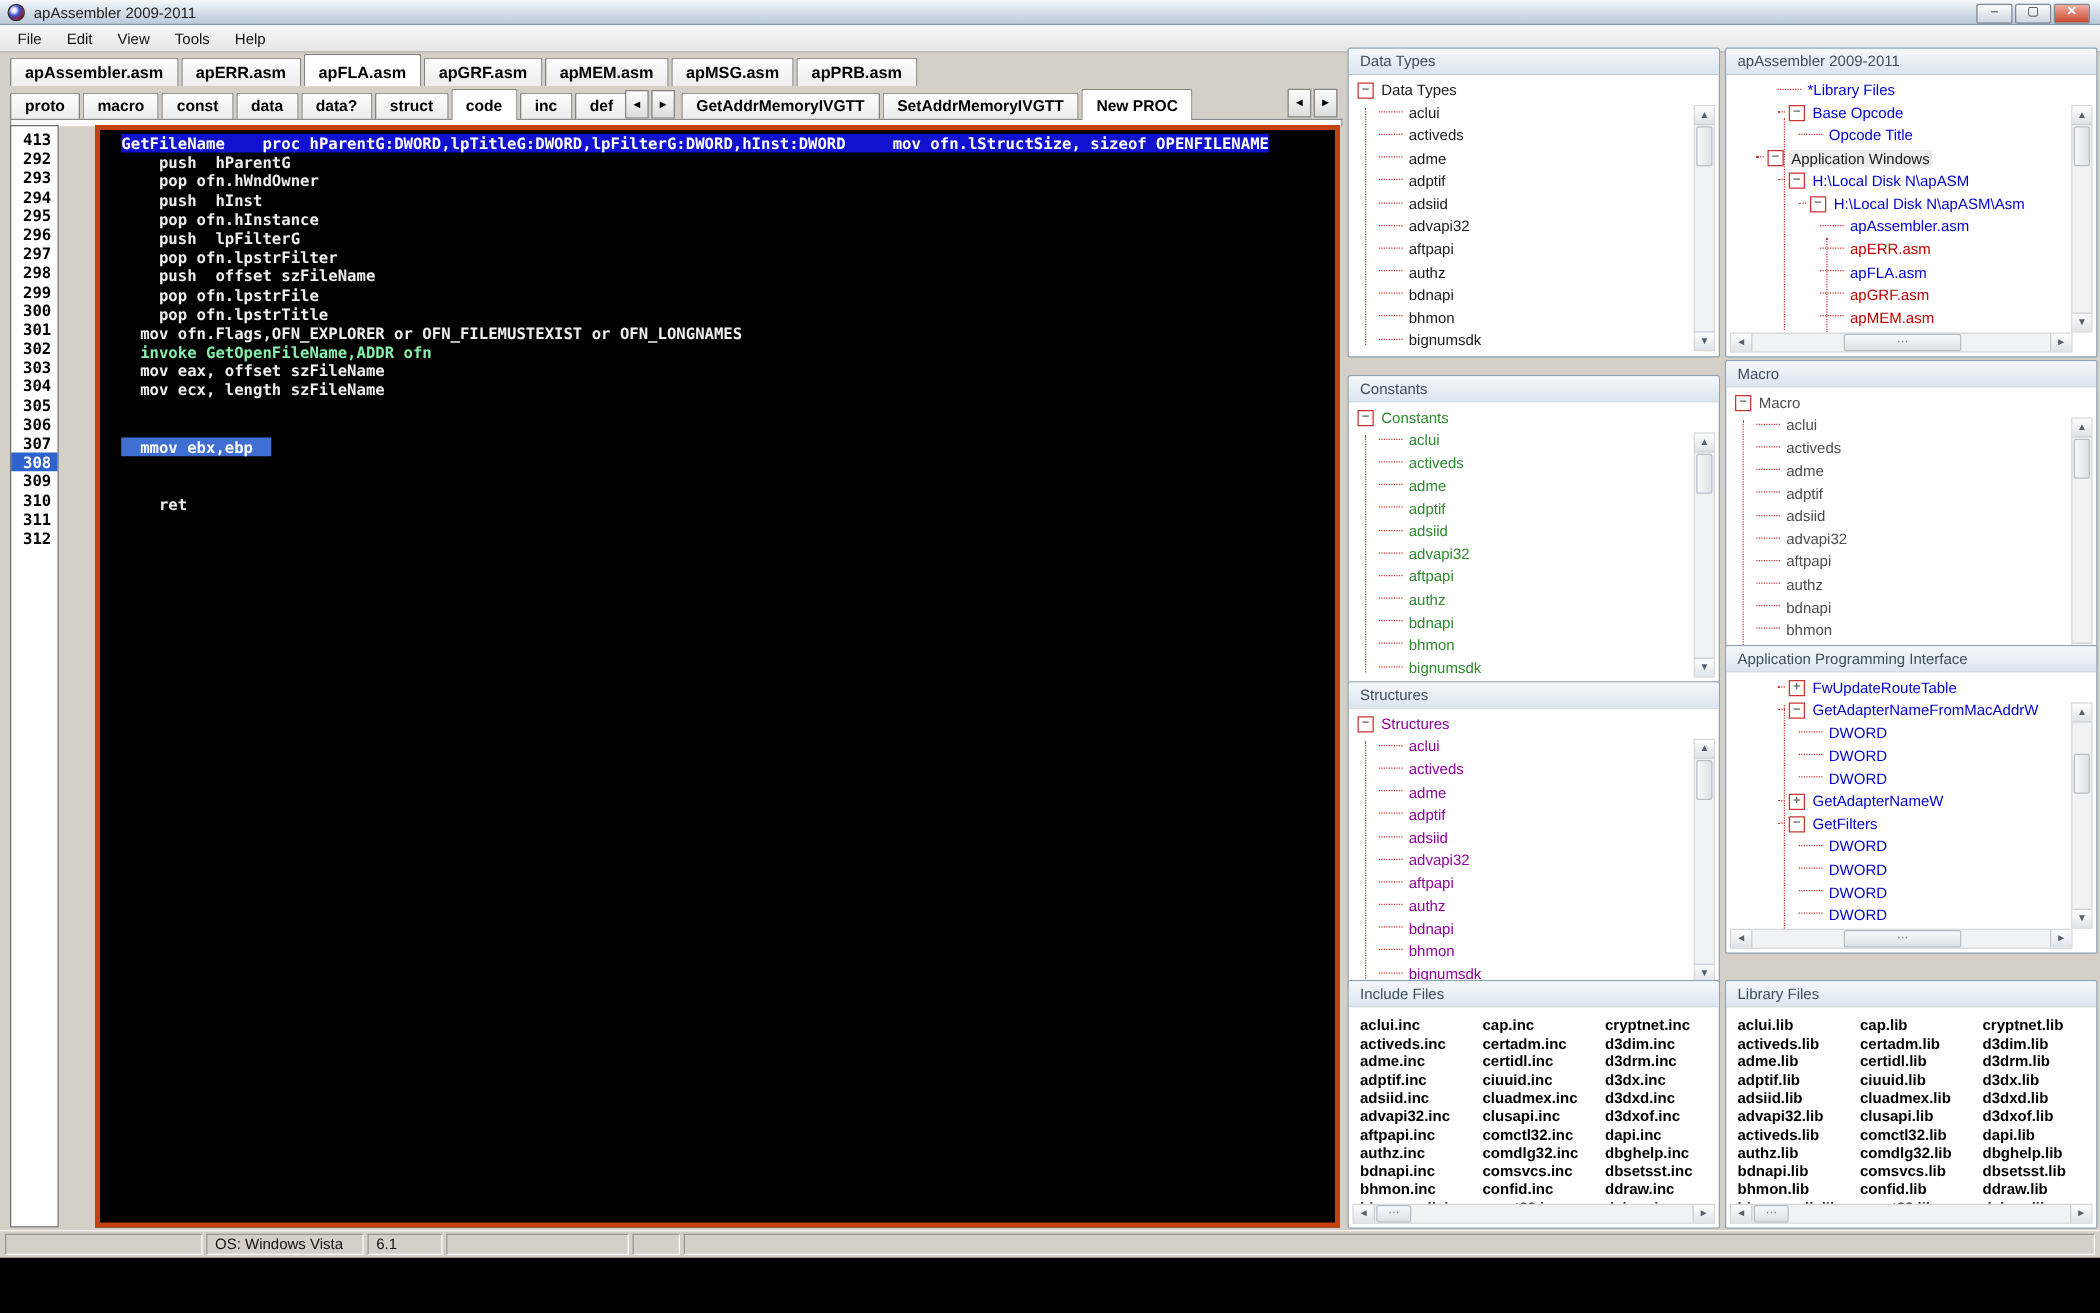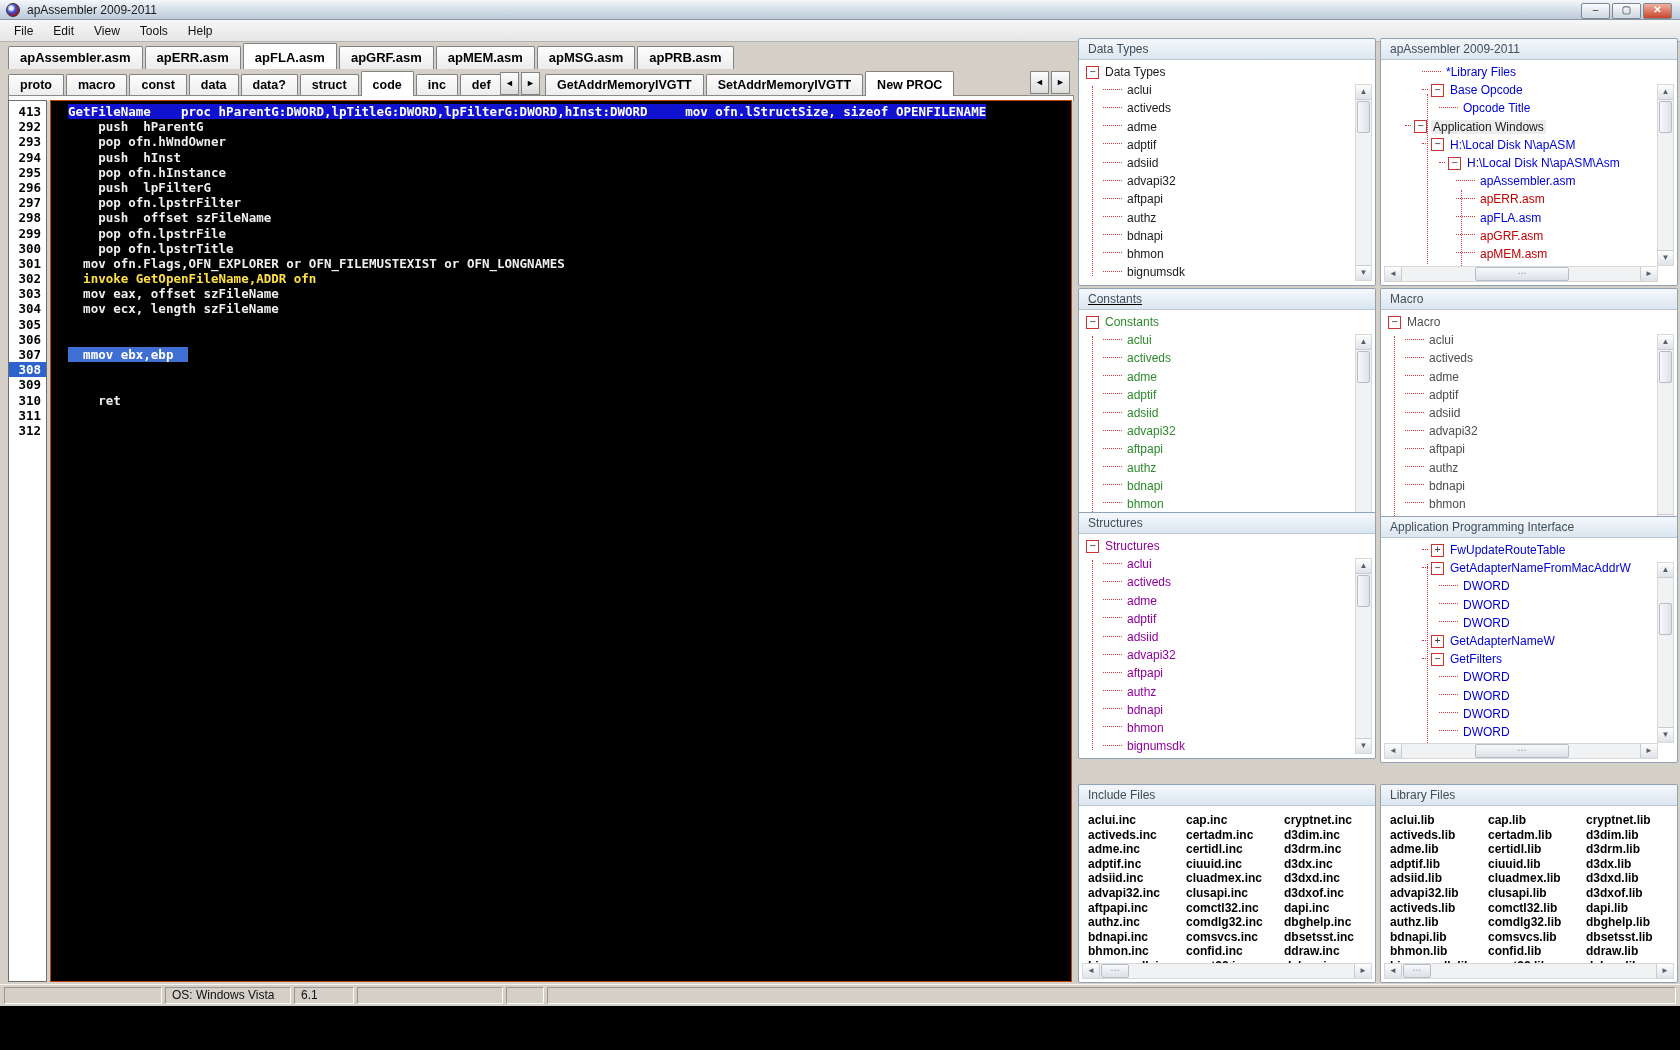--- a/index.html
+++ b/index.html
@@ -30,34 +30,34 @@
   #spin1{left:500px;top:72px;}
   #spin2{left:1030px;top:71px;}
   .spinbtn{width:17px;height:21px;background:linear-gradient(#fdfdfd,#dcdcdc);border:1px solid #848484;font-size:9px;line-height:21px;text-align:center;color:#000;}
   .tabbase{position:absolute;left:8px;top:95px;width:1064px;height:5px;background:#fafafa;border:1px solid #8a8a8a;border-bottom:none;}
 
   
   .editor{position:absolute;left:8px;top:100px;width:1064px;height:882px;display:flex;}
   .gutter{width:37px;background:#fff;border:1px solid #6f6f6f;box-shadow:1px 1px 0 #fff inset;margin-right:3px;flex:none;padding-top:3px;}
   .ln{height:15.2px;line-height:15.2px;font-family:"DejaVu Sans Mono",monospace;font-weight:bold;font-size:12.5px;color:#000;text-align:right;padding-right:5px;}
   .ln.cur{background:#2e62cc;color:#fff;}
-  .codearea{flex:1;background:#000;border:1px solid #c2410c;overflow:hidden;padding:3px 0 0 2px;}
+  .codearea{flex:1;background:#000;border:4px solid #c2410c;overflow:hidden;padding:3px 0 0 2px;margin-left:26px;}
   .cl{height:15.2px;line-height:15.2px;font-family:"DejaVu Sans Mono",monospace;font-weight:bold;font-size:12.5px;color:#efefef;white-space:pre;}
   .seg-p{}
   .seg-hl{background:#1111d0;color:#fff;}
   .seg-sel{background:#3f6fd2;color:#fff;}
-  .seg-inv{color:#fde047;text-align:center;}
+  .seg-inv{color:#86efac;text-align:center;}
 
   
   .panel{position:absolute;background:#fff;border:1px solid #8fa1b2;border-radius:2px;}
   #p-a1{left:1078px;top:38px;width:296px;height:246px;}
   #p-b1{left:1380px;top:38px;width:296px;height:246px;}
-  #p-a2{left:1078px;top:288px;width:296px;height:245px;text-decoration:underline;}
+  #p-a2{left:1078px;top:300px;width:296px;height:245px;}
   #p-b2{left:1380px;top:288px;width:296px;height:245px;}
-  #p-a3{left:1078px;top:512px;width:296px;height:245px;}
+  #p-a3{left:1078px;top:545px;width:296px;height:245px;}
   #p-b3{left:1380px;top:516px;width:296px;height:245px;}
   #p-a4{left:1078px;top:784px;width:296px;height:197px;}
   #p-b4{left:1380px;top:784px;width:296px;height:197px;}
   .phead{height:20px;background:linear-gradient(#f3f8fc,#dce6ef);border-bottom:1px solid #bac7d3;font-size:12px;color:#404d5a;line-height:20px;padding-left:9px;border-radius:2px 2px 0 0;}
   .pbody{position:absolute;top:21px;left:1px;right:1px;bottom:1px;overflow:hidden;padding-top:3px;}
 
   
   .trow{height:18.2px;display:flex;align-items:center;font-size:12px;white-space:nowrap;}
   .trow.hlrow .tlab{background:#ececec;border-radius:2px;}
   .tconn{border-bottom:1px dotted #d03838;height:0;flex:none;margin-right:3px;position:relative;top:-1px;}

